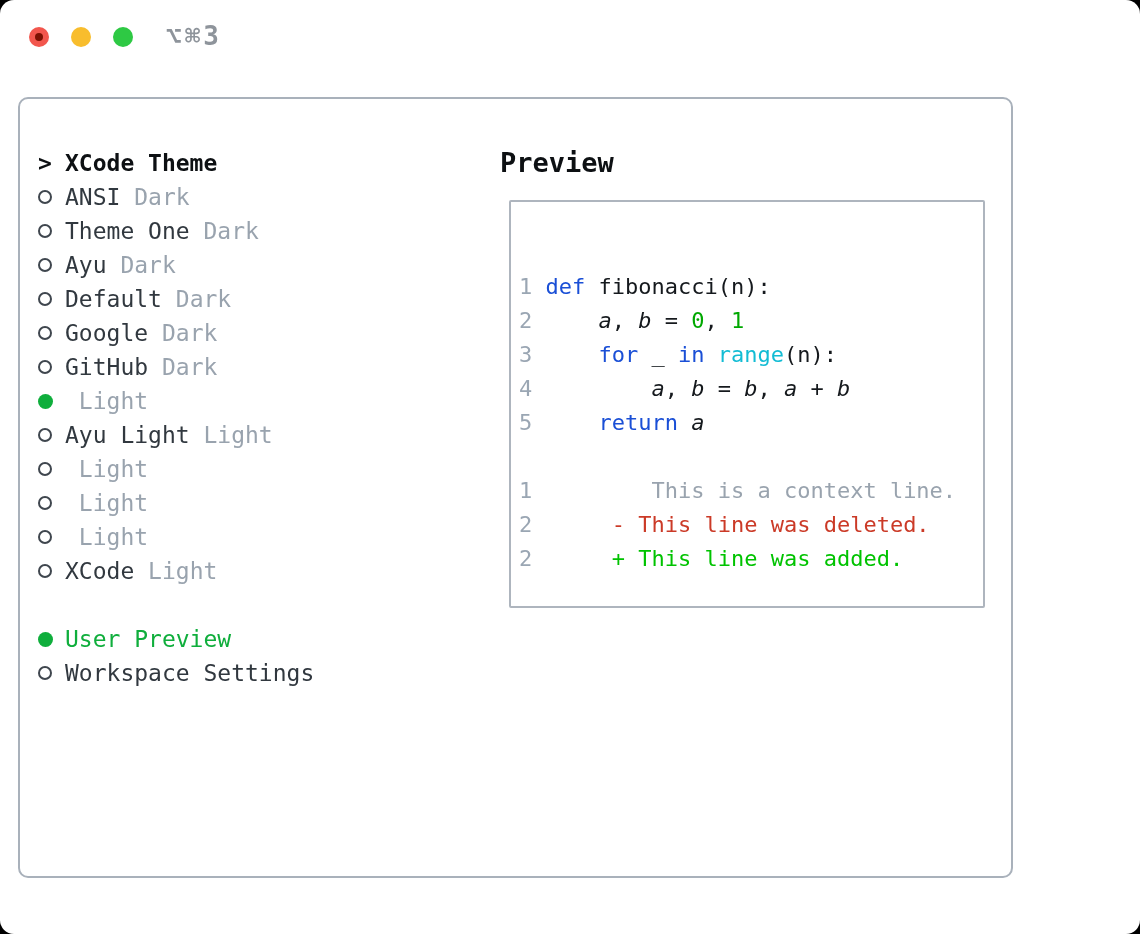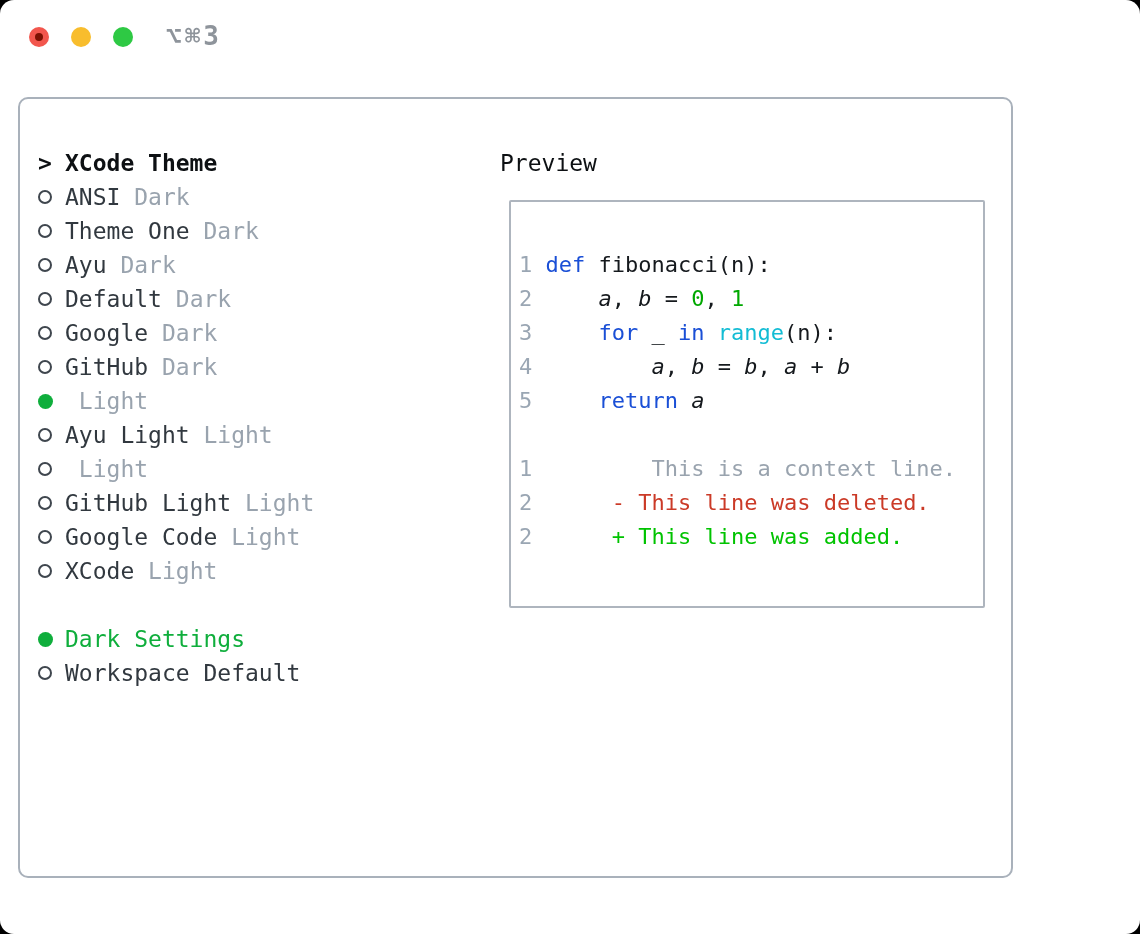--- a/index.html
+++ b/index.html
@@ -44,25 +44,25 @@
   .dot.open{width:14px;height:14px;border:2px solid #3f464e}
   .dot.filled{width:15px;height:15px;background:var(--accent-green)}
   .hdr{font-weight:700;color:var(--header-black)}
   .tname{color:var(--text-dark)}
   .sel .tname{color:var(--accent-green)}
   .tvariant{color:var(--muted-gray);margin-left:1ch}
   .applyhdr{color:var(--header-black)}
   .spacer{height:34px}
   .hint{color:var(--muted-gray);white-space:normal}
   
-  .ptitle{position:absolute;left:480px;top:47px;font-size:23px;line-height:34px;font-weight:400;color:var(--header-black)}
+  .ptitle{position:absolute;left:480px;top:47px;font-size:27px;line-height:34px;font-weight:700;color:var(--header-black)}
   .pbox{
     position:absolute;left:489px;top:101px;width:476px;height:408px;
     border:2px solid #aeb5be;border-radius:2px;background:#fff;
-    padding:46px 0 0 8px;font-size:22px;line-height:34px;white-space:pre;color:#15191d;
+    padding:68px 0 0 8px;font-size:22px;line-height:34px;white-space:pre;color:#15191d;
   }
   .cl{height:34px}
   .cl .n{color:#9aa6b3}
   .cl .p{color:#15191d}
   .cl .k{color:var(--keyword-blue)}
   .cl .c{color:var(--function-cyan)}
   .cl .g{color:var(--literal-green)}
   .cl .v{color:#15191d;font-style:italic}
   .cl .ctx{color:var(--muted-gray)}
   .cl .del{color:var(--deleted-red)}
@@ -91,31 +91,31 @@
       <div>
           <div class="row"><span class="marker"><span class="dot open"></span></span><span class="tname">ANSI</span><span class="tvariant">Dark</span></div>
           <div class="row"><span class="marker"><span class="dot open"></span></span><span class="tname">Theme One</span><span class="tvariant">Dark</span></div>
           <div class="row"><span class="marker"><span class="dot open"></span></span><span class="tname">Ayu</span><span class="tvariant">Dark</span></div>
           <div class="row"><span class="marker"><span class="dot open"></span></span><span class="tname">Default</span><span class="tvariant">Dark</span></div>
           <div class="row"><span class="marker"><span class="dot open"></span></span><span class="tname">Google</span><span class="tvariant">Dark</span></div>
           <div class="row"><span class="marker"><span class="dot open"></span></span><span class="tname">GitHub</span><span class="tvariant">Dark</span></div>
           <div class="row sel"><span class="marker"><span class="dot filled"></span></span><span class="tvariant">Light</span></div>
           <div class="row"><span class="marker"><span class="dot open"></span></span><span class="tname">Ayu Light</span><span class="tvariant">Light</span></div>
           <div class="row"><span class="marker"><span class="dot open"></span></span><span class="tvariant">Light</span></div>
-          <div class="row"><span class="marker"><span class="dot open"></span></span><span class="tname">GitHub Light</span><span class="tvariant">Light</span></div>
-          <div class="row"><span class="marker"><span class="dot open"></span></span><span class="tname">Google Code</span><span class="tvariant">Light</span></div>
+          <div class="row"><span class="marker"><span class="dot open"></span></span><span class="tvariant">Light</span></div>
+          <div class="row"><span class="marker"><span class="dot open"></span></span><span class="tvariant">Light</span></div>
           <div class="row"><span class="marker"><span class="dot open"></span></span><span class="tname">XCode</span><span class="tvariant">Light</span></div>
         </div>
 
       <div class="spacer"></div>
 
 
       <div>
-          <div class="row sel"><span class="marker"><span class="dot filled"></span></span><span class="tname">Dark Settings</span></div>
-          <div class="row"><span class="marker"><span class="dot open"></span></span><span class="tname">Workspace Default</span></div>
+          <div class="row sel"><span class="marker"><span class="dot filled"></span></span><span class="tname">User Preview</span></div>
+          <div class="row"><span class="marker"><span class="dot open"></span></span><span class="tname">Workspace Settings</span></div>
         </div>
 
       <div class="spacer"></div>
 
     </div>
 
     <div class="ptitle">Preview</div>
 
     <div class="pbox"><div class="cl"><span class="n">1</span><span class="p"> </span><span class="k">def</span><span class="p"> fibonacci(n):</span></div><div class="cl"><span class="n">2</span><span class="p">     </span><span class="v">a</span><span class="p">, </span><span class="v">b</span><span class="p"> = </span><span class="g">0</span><span class="p">, </span><span class="g">1</span></div><div class="cl"><span class="n">3</span><span class="p">     </span><span class="k">for</span><span class="p"> _ </span><span class="k">in</span><span class="p"> </span><span class="c">range</span><span class="p">(n):</span></div><div class="cl"><span class="n">4</span><span class="p">         </span><span class="v">a</span><span class="p">, </span><span class="v">b</span><span class="p"> = </span><span class="v">b</span><span class="p">, </span><span class="v">a</span><span class="p"> + </span><span class="v">b</span></div><div class="cl"><span class="n">5</span><span class="p">     </span><span class="k">return</span><span class="p"> </span><span class="v">a</span></div><div class="cl"></div><div class="cl"><span class="n">1</span><span class="p">         </span><span class="ctx">This is a context line.</span></div><div class="cl"><span class="n">2</span><span class="p">      </span><span class="del">- This line was deleted.</span></div><div class="cl"><span class="n">2</span><span class="p">      </span><span class="add">+ This line was added.</span></div></div>
 

